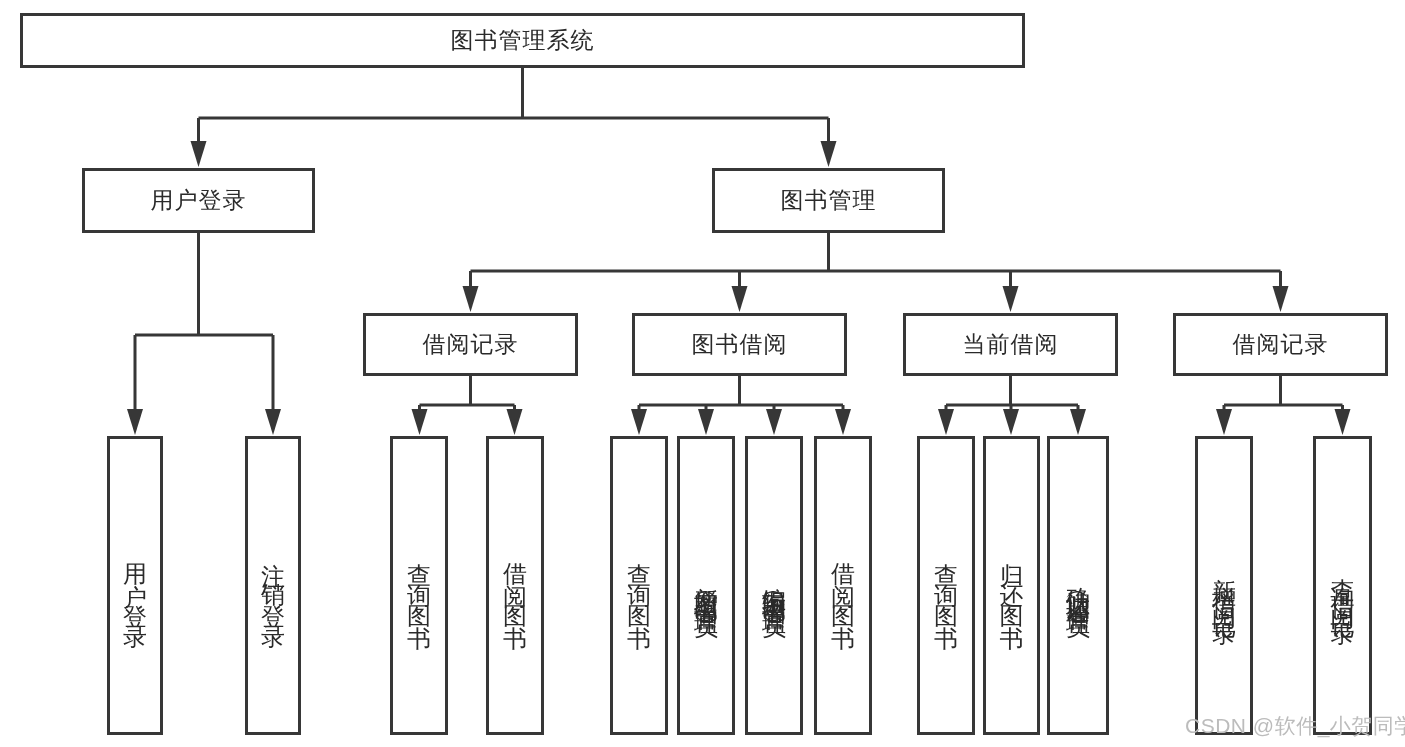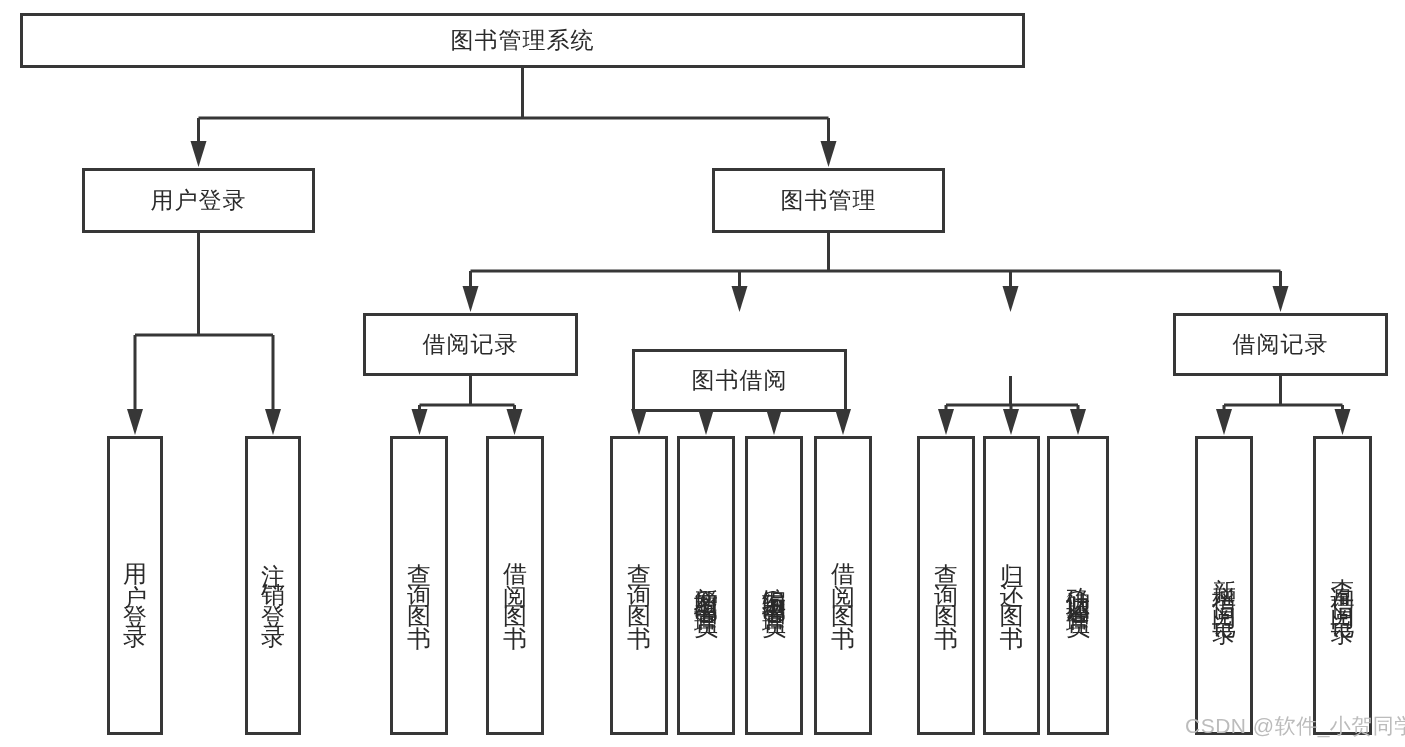--- a/index.html
+++ b/index.html
@@ -42,21 +42,21 @@
     letter-spacing: 1px;
     white-space: nowrap;
   }
   
   .b-root   { left: 20px;   top: 13px;  width: 1005px; height: 55px; }
   
   .b-user   { left: 82px;   top: 168px; width: 233px;  height: 65px; }
   .b-mgmt   { left: 712px;  top: 168px; width: 233px;  height: 65px; }
   
   .b-rec    { left: 363px;  top: 313px; width: 215px;  height: 63px; }
-  .b-bor    { left: 632px;  top: 313px; width: 215px;  height: 63px; margin-top: 36px; }
+  .b-bor    { left: 632px;  top: 313px; width: 215px;  height: 63px; }
   .b-cur    { left: 903px;  top: 313px; width: 215px;  height: 63px; }
   .b-log    { left: 1173px; top: 313px; width: 215px;  height: 63px; }
   
   .leaf { top: 436px; height: 299px; }
   .vtext {
     writing-mode: vertical-rl;
     text-orientation: mixed;
     line-height: 1;
     font-size: 24px;
     white-space: nowrap;
@@ -143,20 +143,23 @@
   <div class="box b-mgmt">
     <span class="hlabel">图书管理</span>
   </div>
 
   <div class="box b-rec">
     <span class="hlabel">借阅记录</span>
   </div>
   <div class="box b-bor">
     <span class="hlabel">图书借阅</span>
   </div>
+  <div class="box b-cur">
+    <span class="hlabel">当前借阅</span>
+  </div>
   <div class="box b-log">
     <span class="hlabel">借阅记录</span>
   </div>
 
   <div class="box leaf l-uselog">
     <span class="vtext sp4">用户登录</span>
   </div>
   <div class="box leaf l-logout">
     <span class="vtext sp4">注销登录</span>
   </div>

